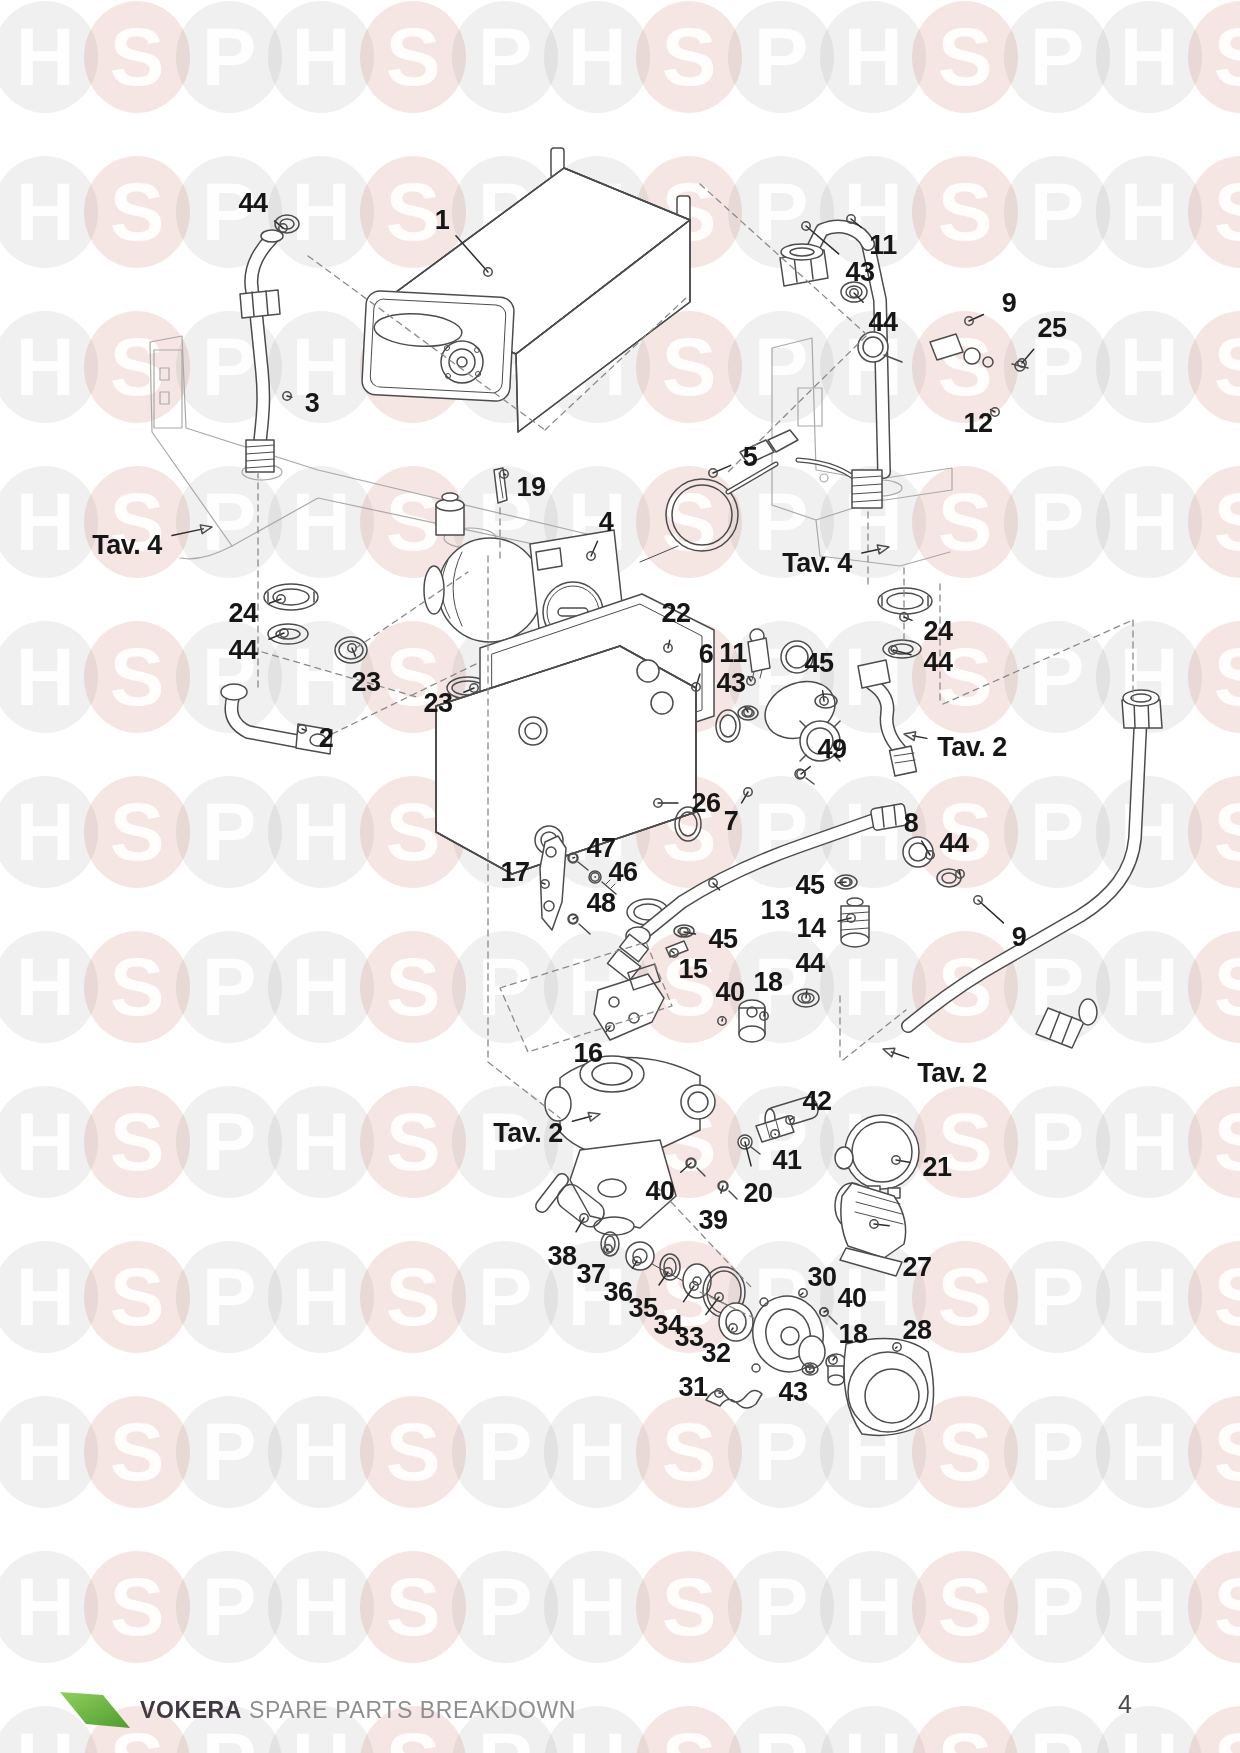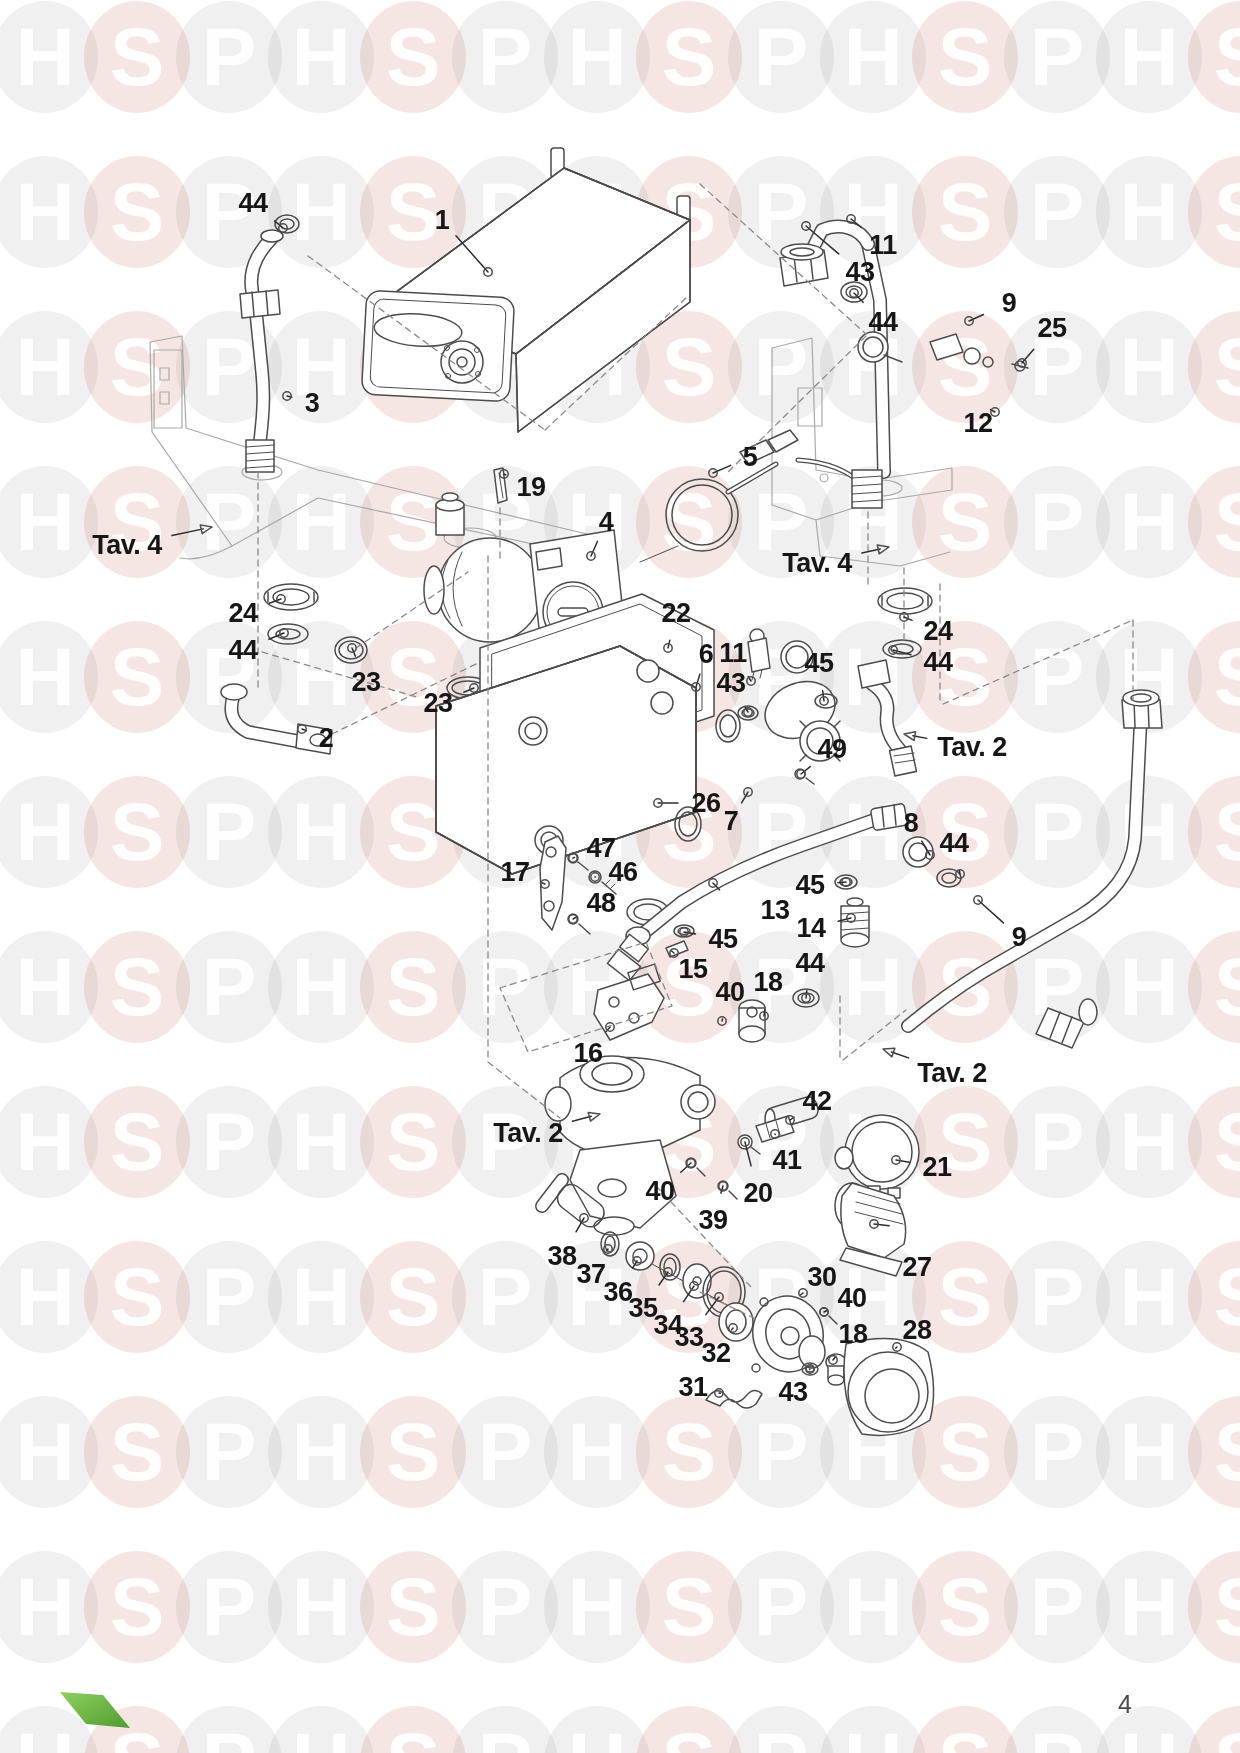--- a/index.html
+++ b/index.html
@@ -801,16 +801,20 @@
   <svg id="logo" width="100" height="60" viewBox="0 0 100 60">
     <polygon points="12,10 55,13 82,46 38,42" fill="url(#lg2)"></polygon>
     <defs>
         <linearGradient id="lg2" x1="0" y1="0" x2="1" y2="1">
       <stop offset="0" stop-color="#8fd05f"></stop>
           <stop offset="1" stop-color="#4f9c2e"></stop>
     </linearGradient>
       </defs>
   </svg>
 
+  <div class="footer-text">
+    <span class="brand">VOKERA</span>
+    <span class="tagline">SPARE PARTS BREAKDOWN</span>
+  </div>
 
   <div class="pageno">4</div>
 
 </div>
 
 </body></html>

